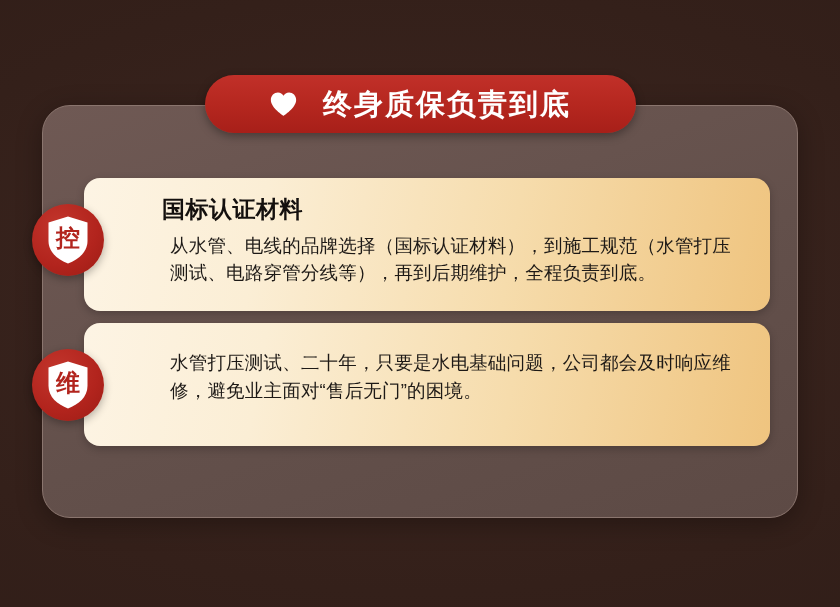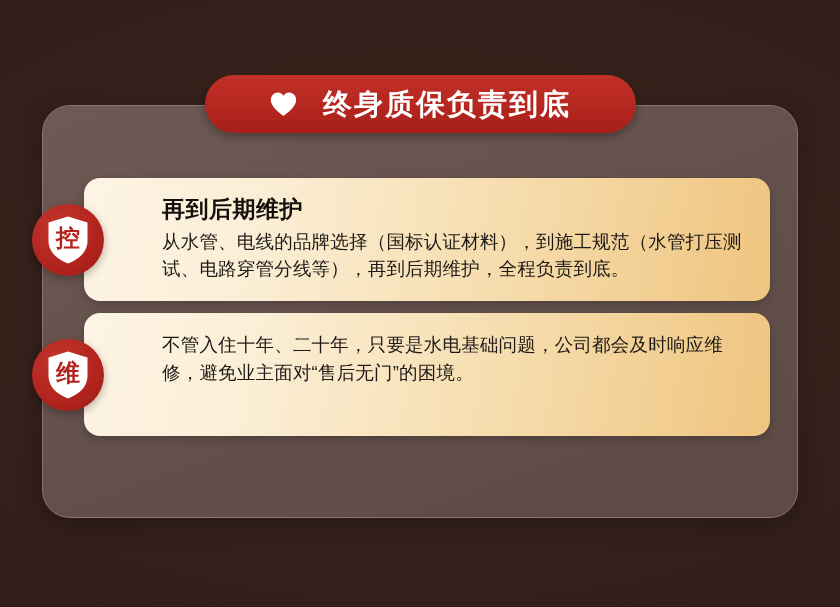--- a/index.html
+++ b/index.html
@@ -136,21 +136,21 @@
     font-weight: 700;
     line-height: 1.2;
     letter-spacing: 0.5px;
     margin: 0 0 4px 0;
   }
   .card-body {
     color: #1d1916;
     font-size: 18.5px;
     line-height: 1.5;
     letter-spacing: 0.2px;
-    margin: 0;
+    margin: 8px;
   }
 </style>
 </head>
 <body>
 
 <div id="stage">
 
   <div class="panel"></div>
 
   <div class="header-pill">
@@ -164,30 +164,30 @@
 
     <div class="card">
       <div class="badge">
         <div class="badge-shield">
           <svg viewBox="0 0 44 50" aria-hidden="true">
             <path d="M22 1.5 L41.5 7.5 L41.5 26 C41.5 37 32.5 44.5 22 48.5 C11.5 44.5 2.5 37 2.5 26 L2.5 7.5 Z" fill="#ffffff"></path>
           </svg>
           <span class="badge-char">控</span>
         </div>
       </div>
-      <p class="card-title">再到后期维护</p>
+      <p class="card-title">国标认证材料</p>
       <p class="card-body">从水管、电线的品牌选择（国标认证材料），到施工规范（水管打压测试、电路穿管分线等），再到后期维护，全程负责到底。</p>
     </div>
 
     <div class="card">
       <div class="badge">
         <div class="badge-shield">
           <svg viewBox="0 0 44 50" aria-hidden="true">
             <path d="M22 1.5 L41.5 7.5 L41.5 26 C41.5 37 32.5 44.5 22 48.5 C11.5 44.5 2.5 37 2.5 26 L2.5 7.5 Z" fill="#ffffff"></path>
           </svg>
           <span class="badge-char">维</span>
         </div>
       </div>
-      <p class="card-body">不管入住十年、二十年，只要是水电基础问题，公司都会及时响应维修，避免业主面对“售后无门”的困境。</p>
+      <p class="card-body">水管打压测试、二十年，只要是水电基础问题，公司都会及时响应维修，避免业主面对“售后无门”的困境。</p>
     </div>
 
   </div>
 </div>
 
 </body></html>

